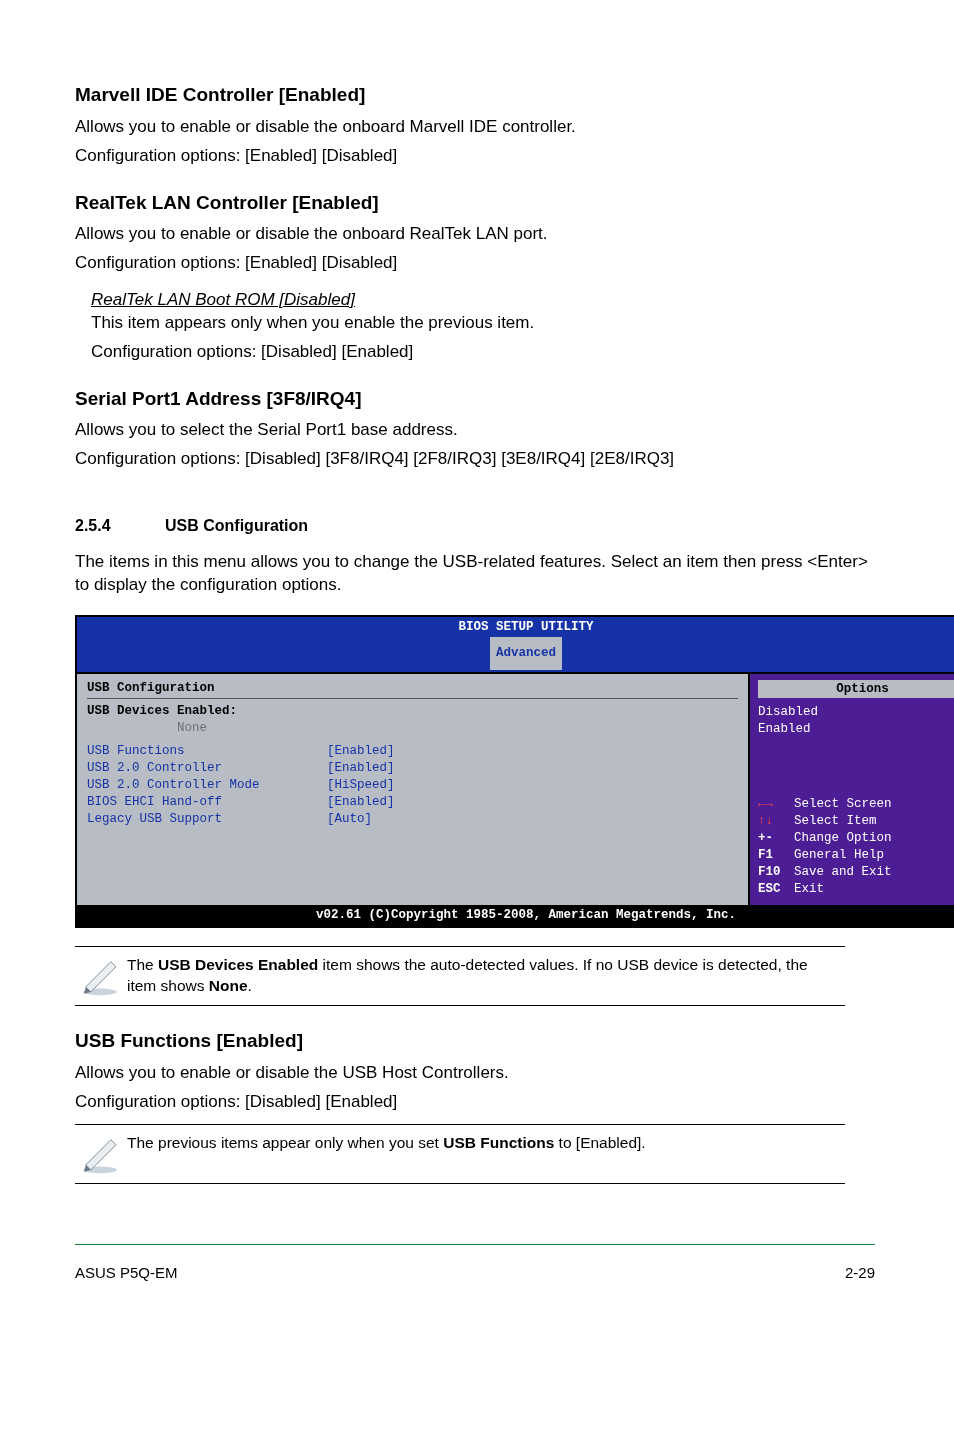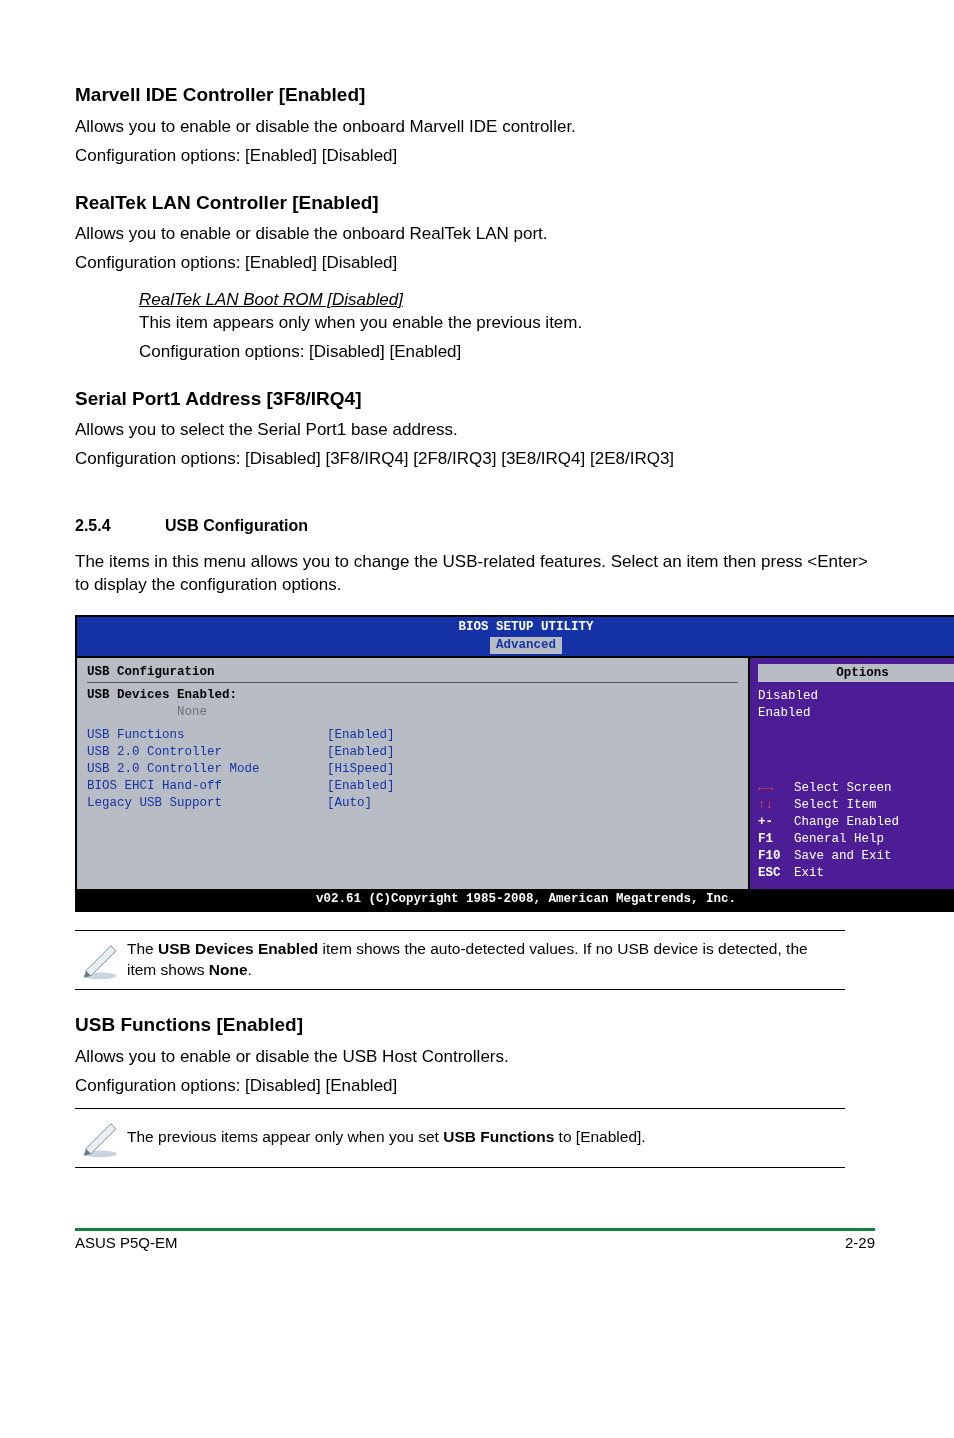--- a/index.html
+++ b/index.html
@@ -7,48 +7,48 @@
     font-family: "Helvetica Neue", Helvetica, Arial, sans-serif;
     background: #fff;
     color: #000;
     width: 954px;
     padding: 60px 75px 40px 75px;
     font-size: 17px;
     line-height: 1.35;
   }
   h3.section { font-weight: bold; font-size: 19px; margin-top: 22px; margin-bottom: 8px; }
   p.body { margin-bottom: 6px; }
-  .indent { margin-left: 64px; }
+  .indent { margin-left: 16px; }
   .subhead { font-style: italic; text-decoration: underline; margin-top: 14px; }
   h2.numsec { font-weight: bold; font-size: 16px; margin-top: 44px; margin-bottom: 14px; }
   h2.numsec .num { display:inline-block; width: 90px; }
   .biosbox { margin-top: 18px; border: 2.5px solid #000; width: 902px; background:#1533a6; color:#fff; font-family: "Courier New", monospace; font-size: 12.5px; }
   .bios-top { background:#1533a6; text-align:center; padding: 2px 0; color:#fff; font-weight:bold; position:relative; }
   .bios-top .util { display:block; }
-  .bios-tab { display:inline-block; background:#b8bcc4; color:#1533a6; padding: 0 6px; margin-top:1px;}
+  .bios-tab { display:inline-block; background:#b8bcc4; color:#1533a6; padding: 8px 6px; margin-top:1px;}
   .bios-body { display:flex; }
   .bios-left { flex: 1 1 auto; background:#b8bcc4; color:#1533a6; padding: 6px 10px 30px 10px; border-right: 2px solid #000; border-top:2px solid #000;}
   .bios-right { width: 225px; background:#4c1d95; color:#fff; padding: 6px 8px 8px 8px; border-top:2px solid #000;}
   .bios-left .cfgtitle { color:#000; font-weight:bold; border-bottom: 1px solid #555; padding-bottom:2px; margin-bottom:4px;}
   .bios-left .devtitle { color:#000000; font-weight:bold; margin-top:2px;}
   .bios-left .none { color:#6c7078; margin-left: 90px; }
   .bios-row { display:flex; }
   .bios-row .lbl { width: 240px; }
   .bios-right .optbox { background:#b8bcc4; color:#000; text-align:center; font-weight:bold; padding:1px 0; margin-bottom:6px;}
   .bios-right .optlist { color:#fff; margin-bottom: 58px;}
   .bios-right .hint-row { display:flex; }
   .bios-right .hint-row .k { width: 36px; color:#fff; font-weight:bold;}
   .bios-right .hint-row .arrows { color:#ff4040; }
   .bios-footer { background:#000; color:#fff; text-align:center; padding:2px 0; font-weight:bold;}
-  .notebox { display:flex; align-items:center; margin-top: 18px; border-top:1px solid #000; border-bottom:1px solid #000; padding: 8px 4px; width: 770px;}
+  .notebox { display:flex; align-items:flex-start; margin-top: 18px; border-top:1px solid #000; border-bottom:1px solid #000; padding: 8px 4px; width: 770px;}
   .notebox.single { margin-top: 10px; }
   .notebox .icon { width: 42px; height:42px; flex:0 0 48px; }
   .notebox .icon svg { width:42px; height:42px; }
   .notebox .txt { font-size: 15.5px; line-height:1.35; }
-  .footer { margin-top: 60px; border-top: 3px solid #15803d; padding-top: 2px; display:flex; justify-content:space-between; font-size:15px; width: 800px;}
+  .footer { margin-top: 60px; border-top: 1px solid #15803d; padding-top: 18px; display:flex; justify-content:space-between; font-size:15px; width: 800px;}
 </style>
 </head>
 <body>
 
 <h3 class="section">Marvell IDE Controller [Enabled]</h3>
 <p class="body">Allows you to enable or disable the onboard Marvell IDE controller.</p>
 <p class="body">Configuration options: [Enabled] [Disabled]</p>
 
 <h3 class="section">RealTek LAN Controller [Enabled]</h3>
 <p class="body">Allows you to enable or disable the onboard RealTek LAN port.</p>
@@ -109,21 +109,21 @@
       <div class="hint-row">
         <span class="k arrows">←→</span>
         <span>Select Screen</span>
       </div>
       <div class="hint-row">
         <span class="k arrows">↑↓</span>
         <span>Select Item</span>
       </div>
       <div class="hint-row">
         <span class="k">+-</span>
-        <span>Change Enabled</span>
+        <span>Change Option</span>
       </div>
       <div class="hint-row">
         <span class="k">F1</span>
         <span>General Help</span>
       </div>
       <div class="hint-row">
         <span class="k">F10</span>
         <span>Save and Exit</span>
       </div>
       <div class="hint-row">

